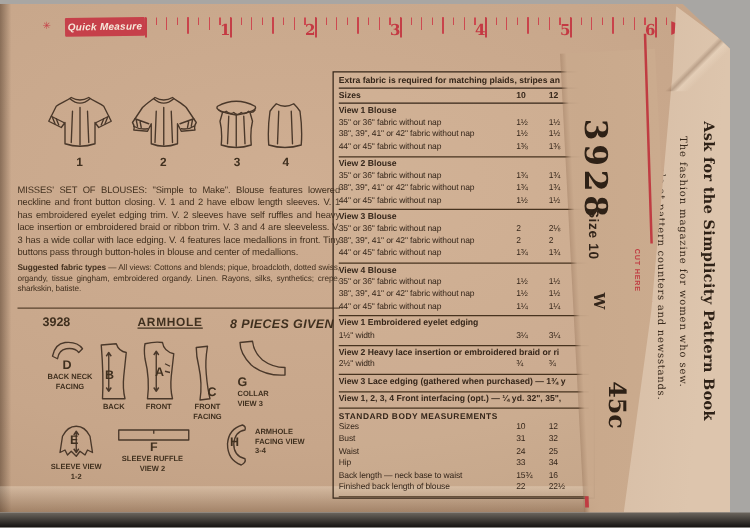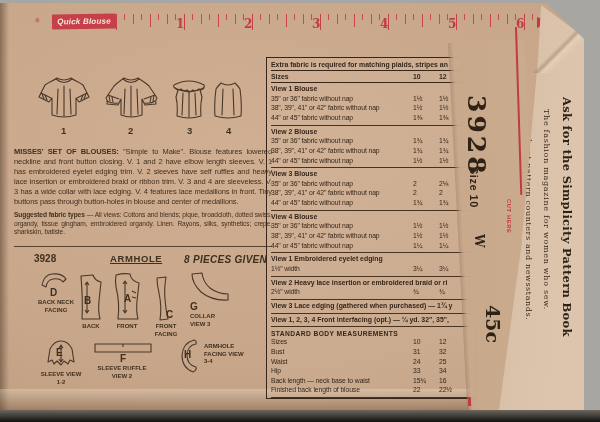--- a/index.html
+++ b/index.html
@@ -37,21 +37,21 @@
     font-weight:700;font-size:12px;}
   .ruler-tri{position:absolute;left:537px;top:5px;width:0;height:0;
     border-left:13px solid #c43a43;border-top:5px solid transparent;border-bottom:6px solid transparent;}
   
   .figs{position:absolute;left:28px;top:64px;width:244px;height:76px;z-index:2;}
   .figs svg{position:absolute;stroke:#4a382a;fill:none;stroke-width:1.1;stroke-linecap:round;stroke-linejoin:round;}
   .fig-num{position:absolute;top:58px;font-size:9.5px;font-weight:700;color:#40301f;}
   
   .descr{position:absolute;left:14px;top:144px;width:258px;color:#42301f;z-index:2;}
   .descr .main{font-size:7.5px;line-height:1.34;text-align:justify;letter-spacing:-.1px;}
-  .descr .main b{font-weight:700;margin-top:48px;}
+  .descr .main b{font-weight:400;margin-top:48px;}
   .descr .fabrics{font-size:6.6px;line-height:1.3;text-align:justify;margin-top:4px;letter-spacing:-.1px;}
   .rule-h{position:absolute;left:14px;top:243px;width:258px;border-top:1px solid #5a432e;z-index:2;}
   
   .pieces{position:absolute;left:14px;top:248px;width:254px;height:152px;color:#40301f;z-index:2;}
   .pieces svg{position:absolute;stroke:#4a382a;fill:none;stroke-width:1.1;stroke-linejoin:round;}
   .p-num{position:absolute;left:20px;top:2px;font-size:10px;font-weight:700;}
   .p-title{position:absolute;left:96px;top:2px;font-size:9.5px;font-weight:700;text-decoration:underline;letter-spacing:.6px;}
   .p-count{position:absolute;left:170px;top:3px;font-size:10px;font-weight:700;letter-spacing:.3px;font-style:italic;}
   .p-letter{position:absolute;font-size:10px;font-weight:700;}
   .p-label{position:absolute;font-size:6px;font-weight:700;line-height:1.25;text-align:center;}
@@ -106,21 +106,21 @@
 <body>
 
 <div class="photo-bottom"></div>
 
 <div class="envelope">
   <div class="edge-shadow-left"></div>
 
   <div class="ruler">
     <span class="qm-star">✳</span>
     <div class="qm-box">
-        <span>Quick Blouse</span>
+        <span>Quick Measure</span>
       </div>
     <div class="ticks">
       <div class="t8"></div>
       <div class="t4"></div>
       <div class="t2"></div>
       <div class="t1"></div>
       <div>
           <span class="ruler-num" style="left: 60px;">1</span>
           <span class="ruler-num" style="left: 128px;">2</span>
           <span class="ruler-num" style="left: 196px;">3</span>

